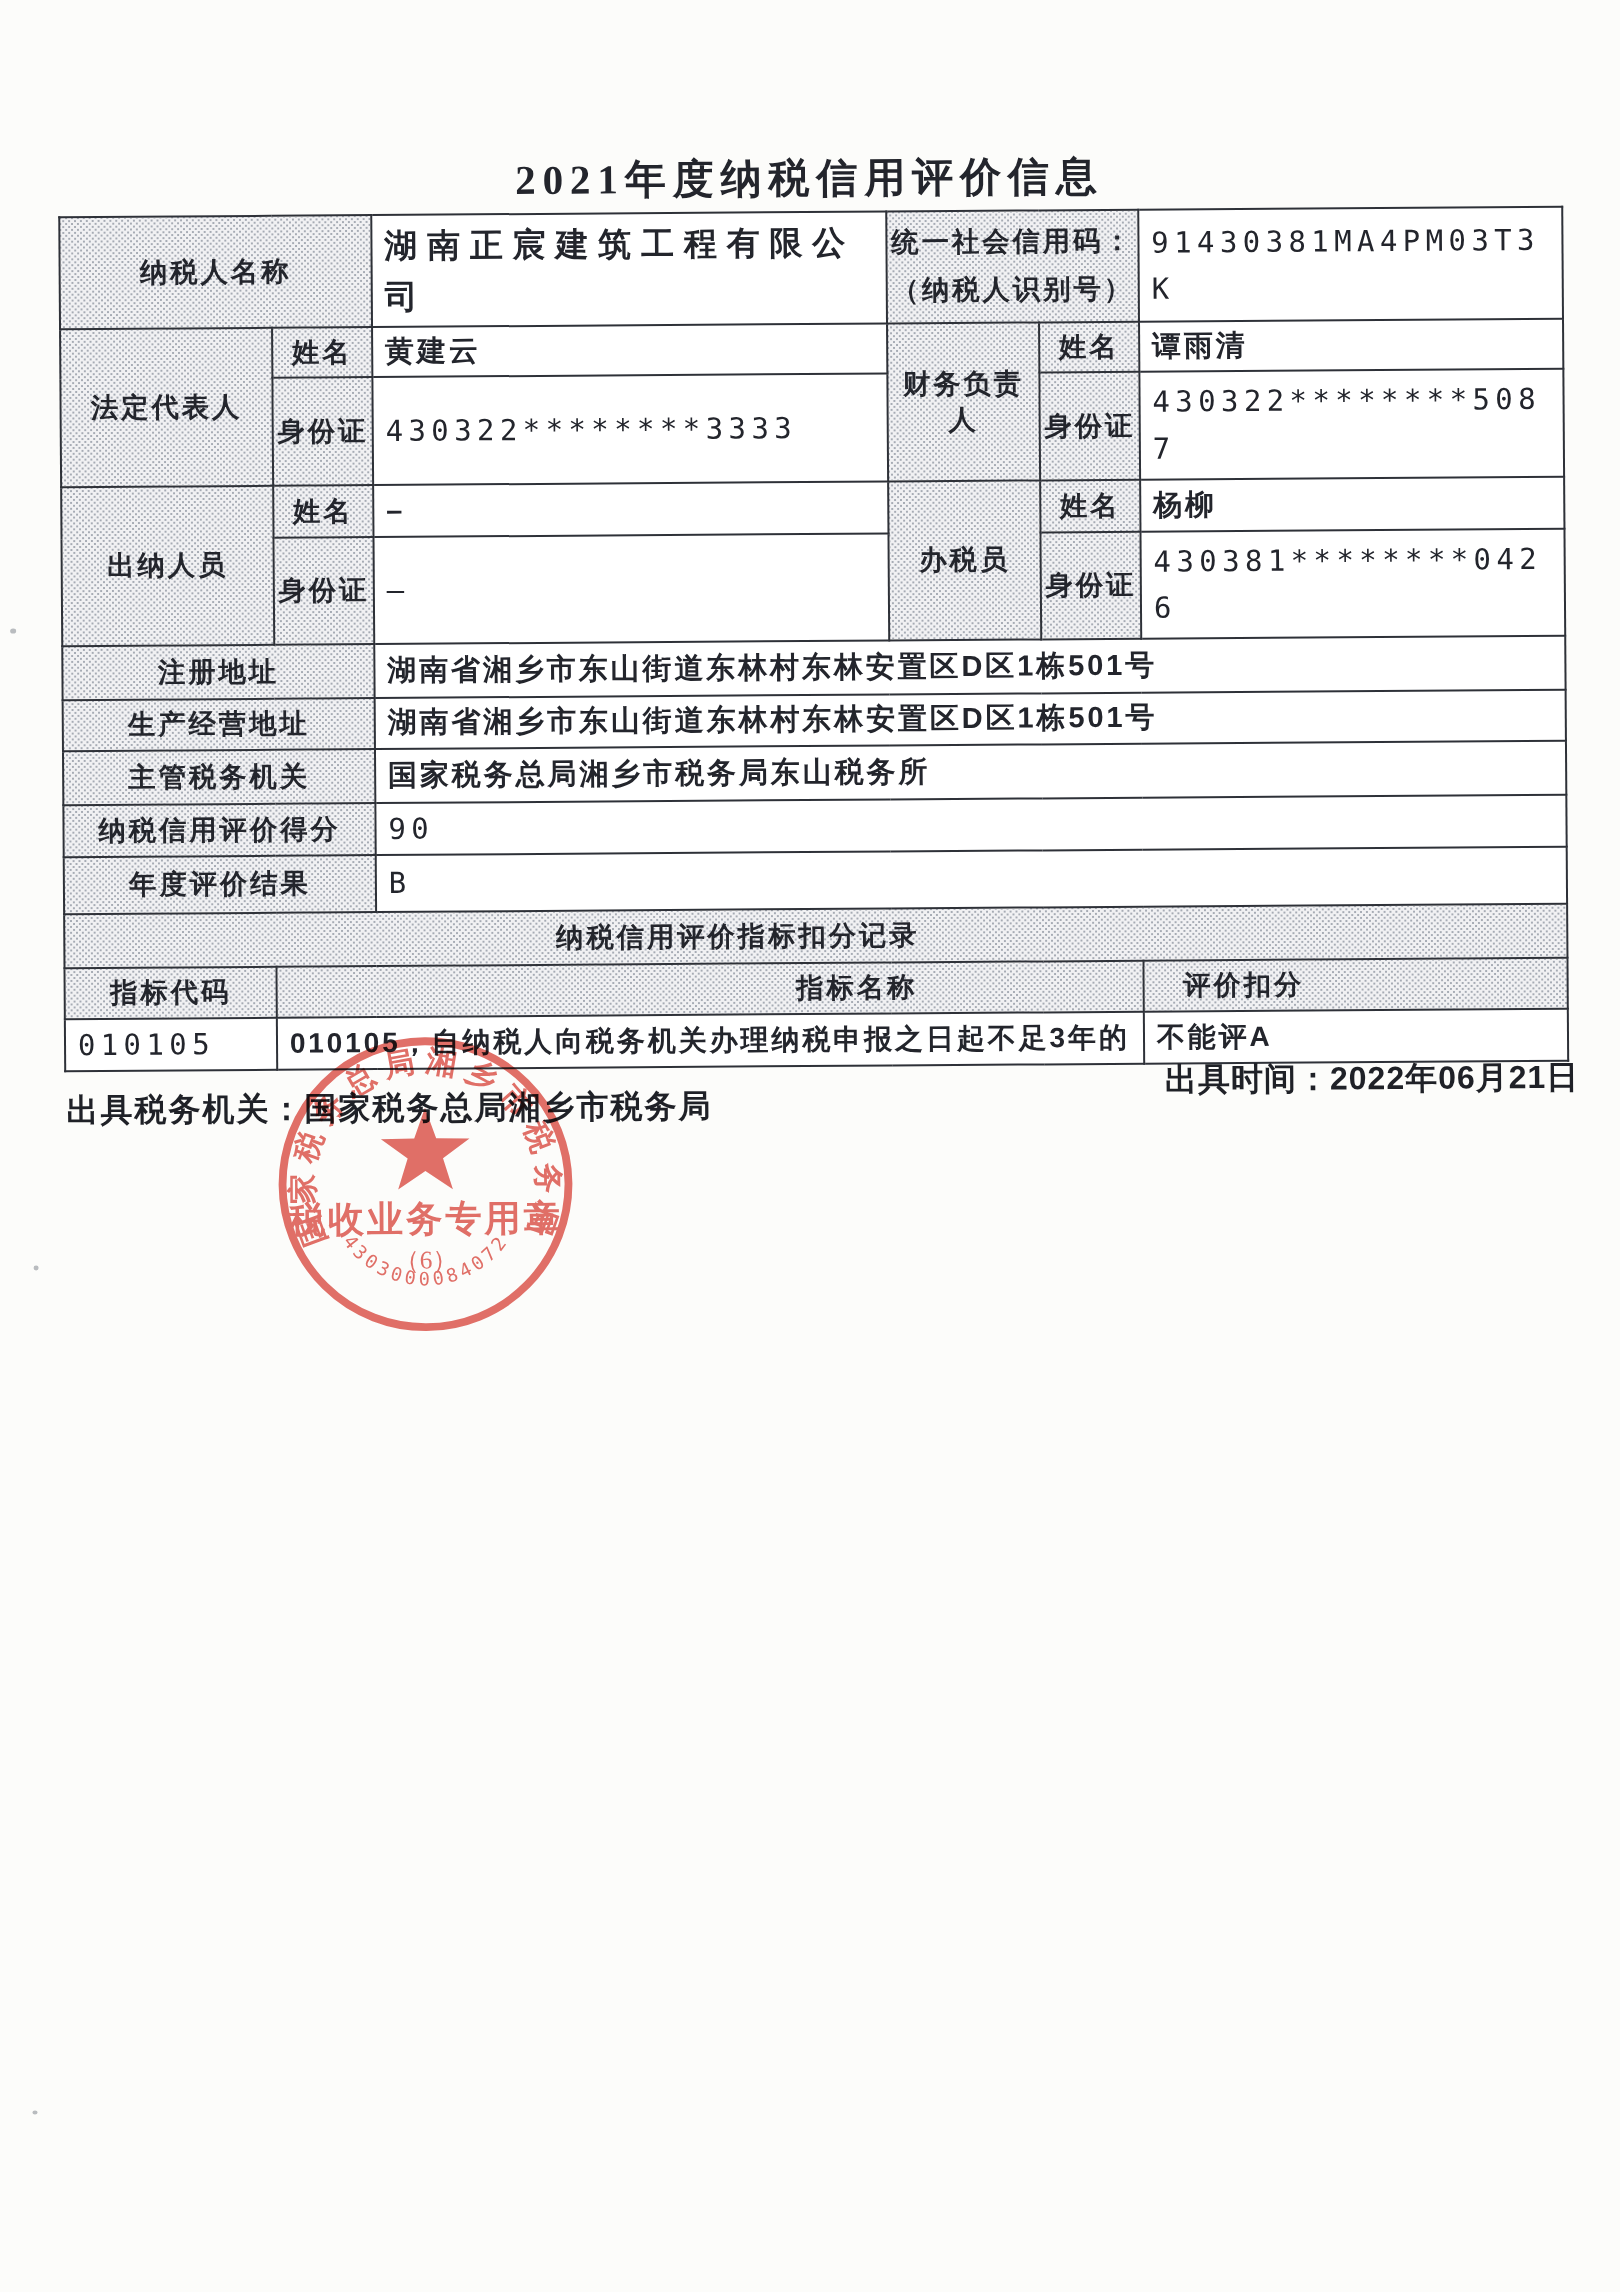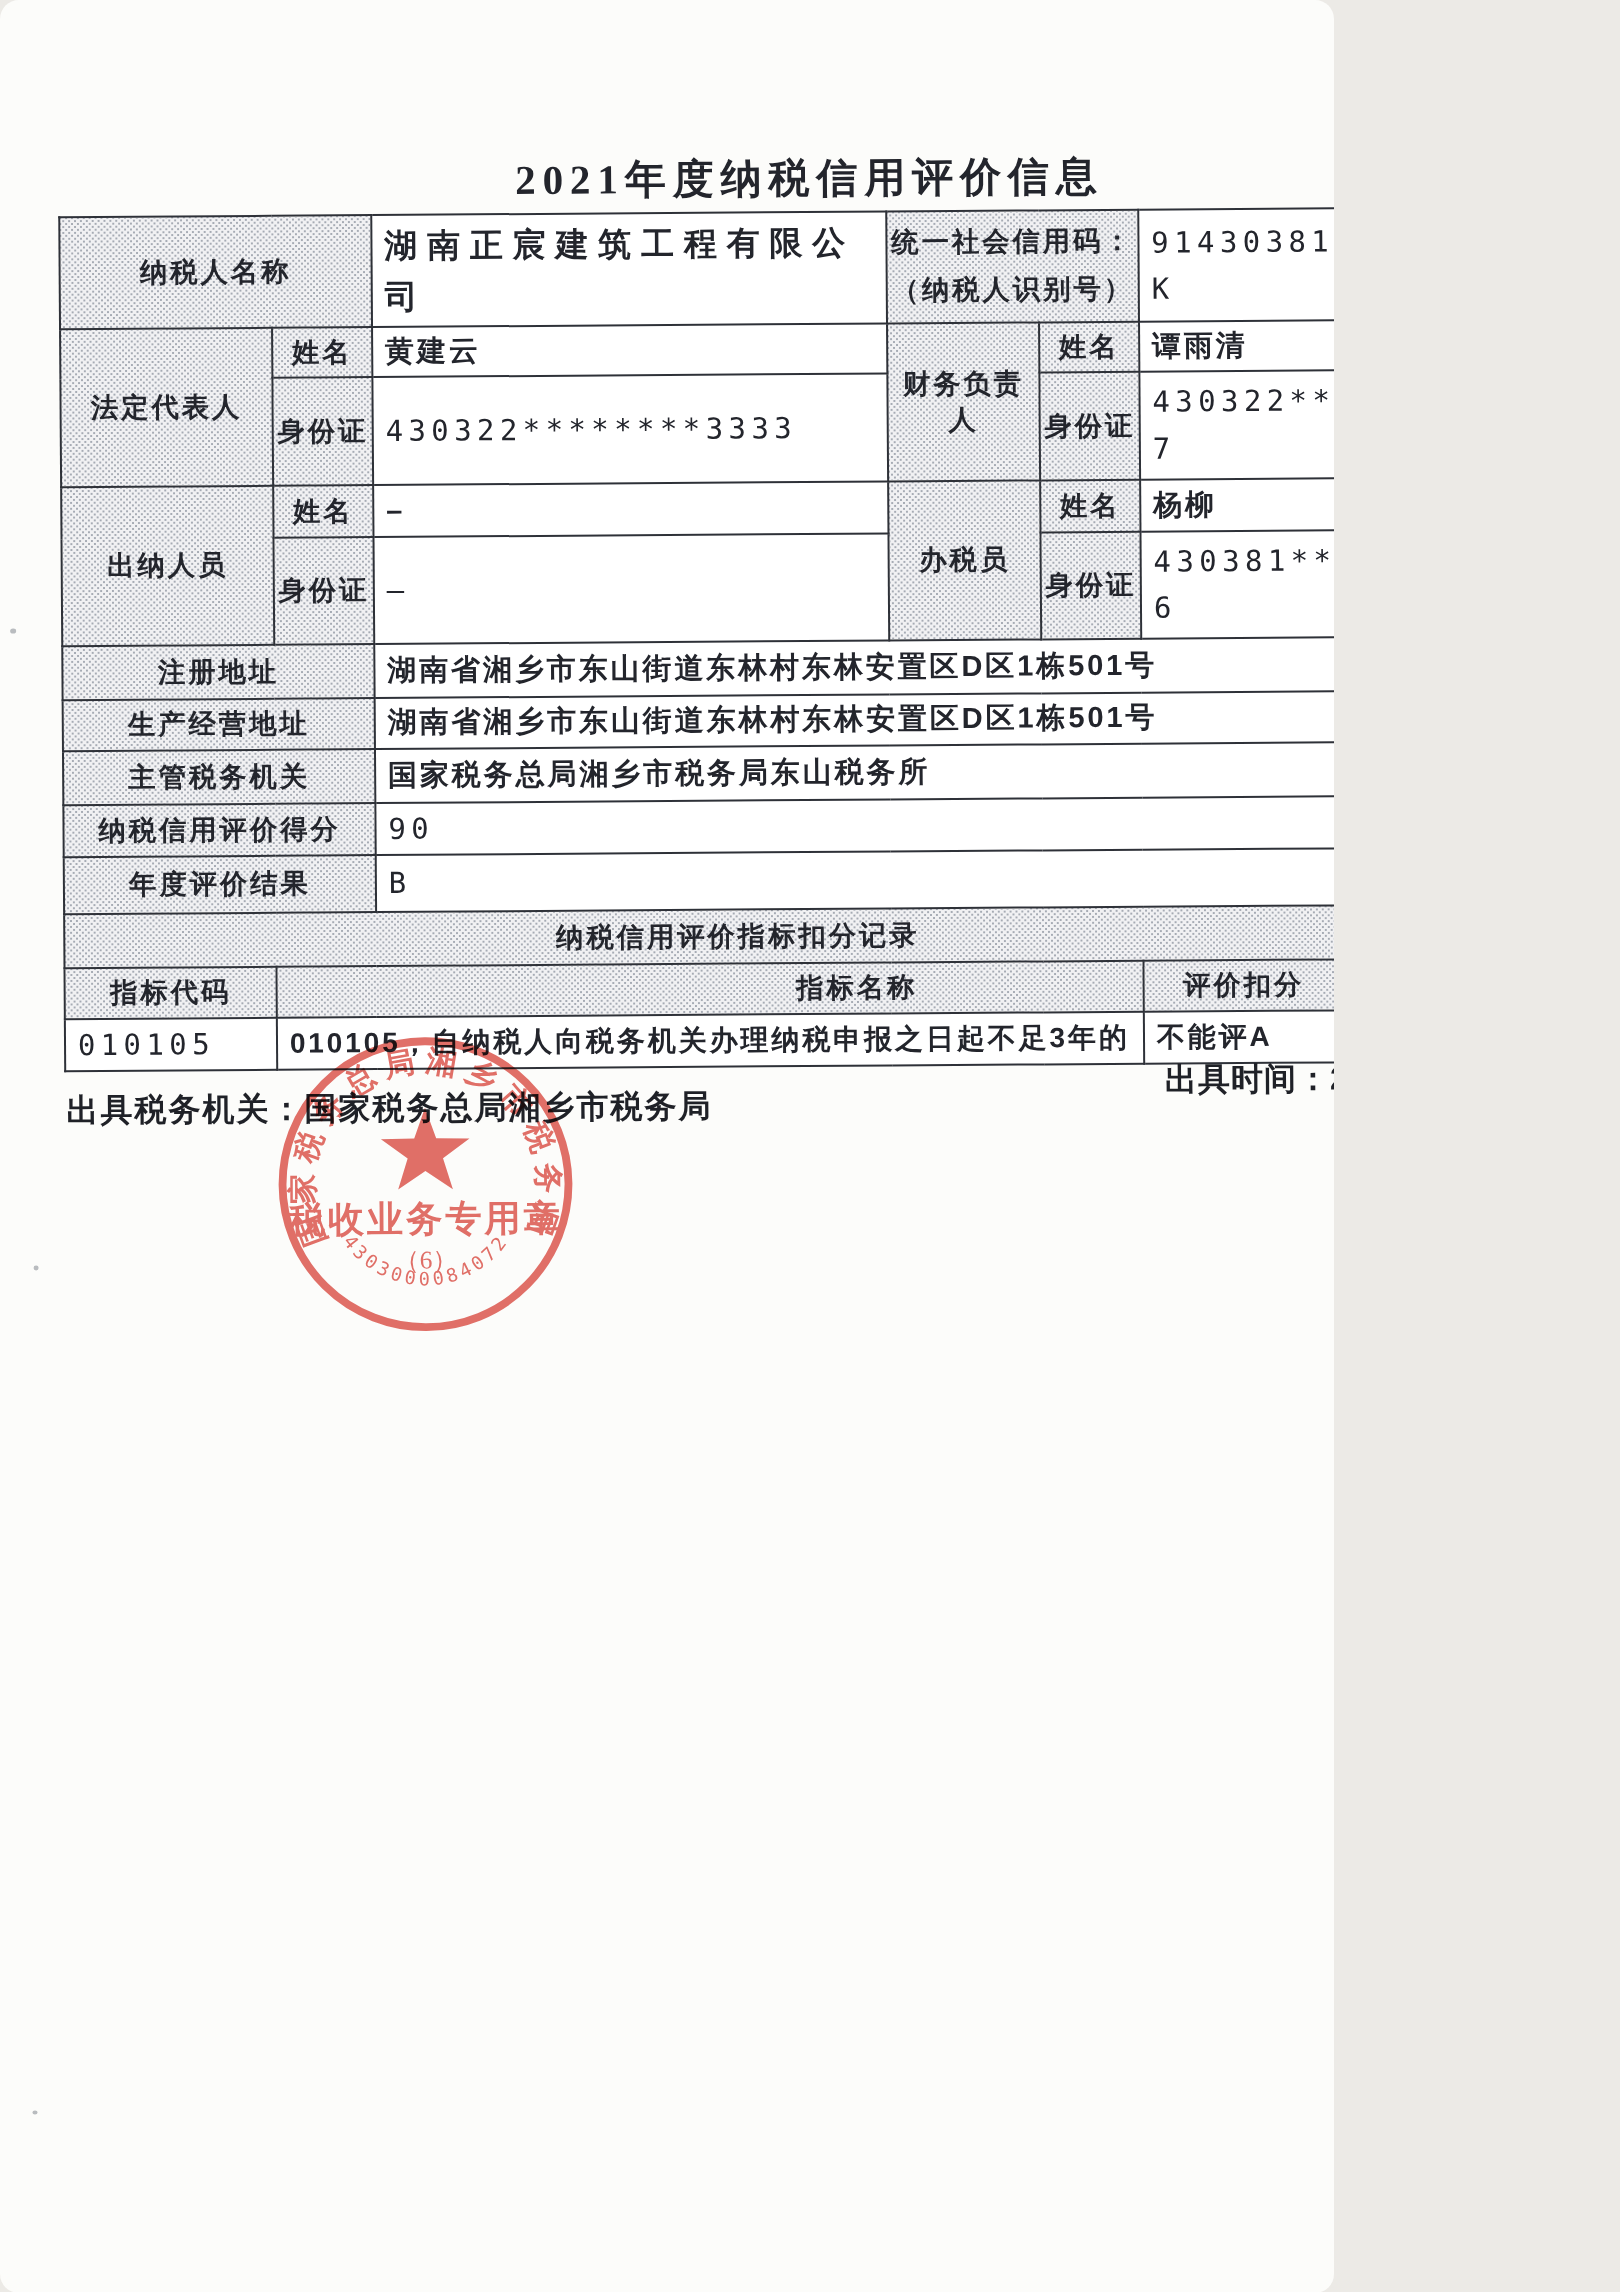--- a/index.html
+++ b/index.html
@@ -1,17 +1,17 @@
 <!DOCTYPE html>
 <html><head>
 <meta charset="utf-8">
 <style>
   html,body{margin:0;padding:0;background:#eceae6;}
-  .page{position:relative;width:1334px;height:2293px;background:#fcfcfa;overflow:hidden;
-        font-family:"Liberation Serif", serif;color:#23252c;border-radius:19px;}
+  .page{position:relative;width:1620px;height:2293px;background:#fcfcfa;overflow:hidden;
+        font-family:"Liberation Serif", serif;color:#23252c;}
   .doc{position:absolute;left:0;top:0;width:1620px;height:2293px;
        transform:rotate(-0.4deg);transform-origin:814px 608px;}
   .title{position:absolute;left:61px;top:151px;width:1503px;text-align:center;
          font-size:41px;font-weight:bold;letter-spacing:6.9px;}
   table.main{position:absolute;left:61px;top:211px;width:1503px;border-collapse:collapse;
              table-layout:fixed;}
   table.main td{border:2.5px solid #2e3138;overflow:hidden;}
   .hatch{background-color:#f1f1f3;
          background-image:radial-gradient(#a6abb4 1px, rgba(0,0,0,0) 1.3px),
                           radial-gradient(#a6abb4 1px, rgba(0,0,0,0) 1.3px);

